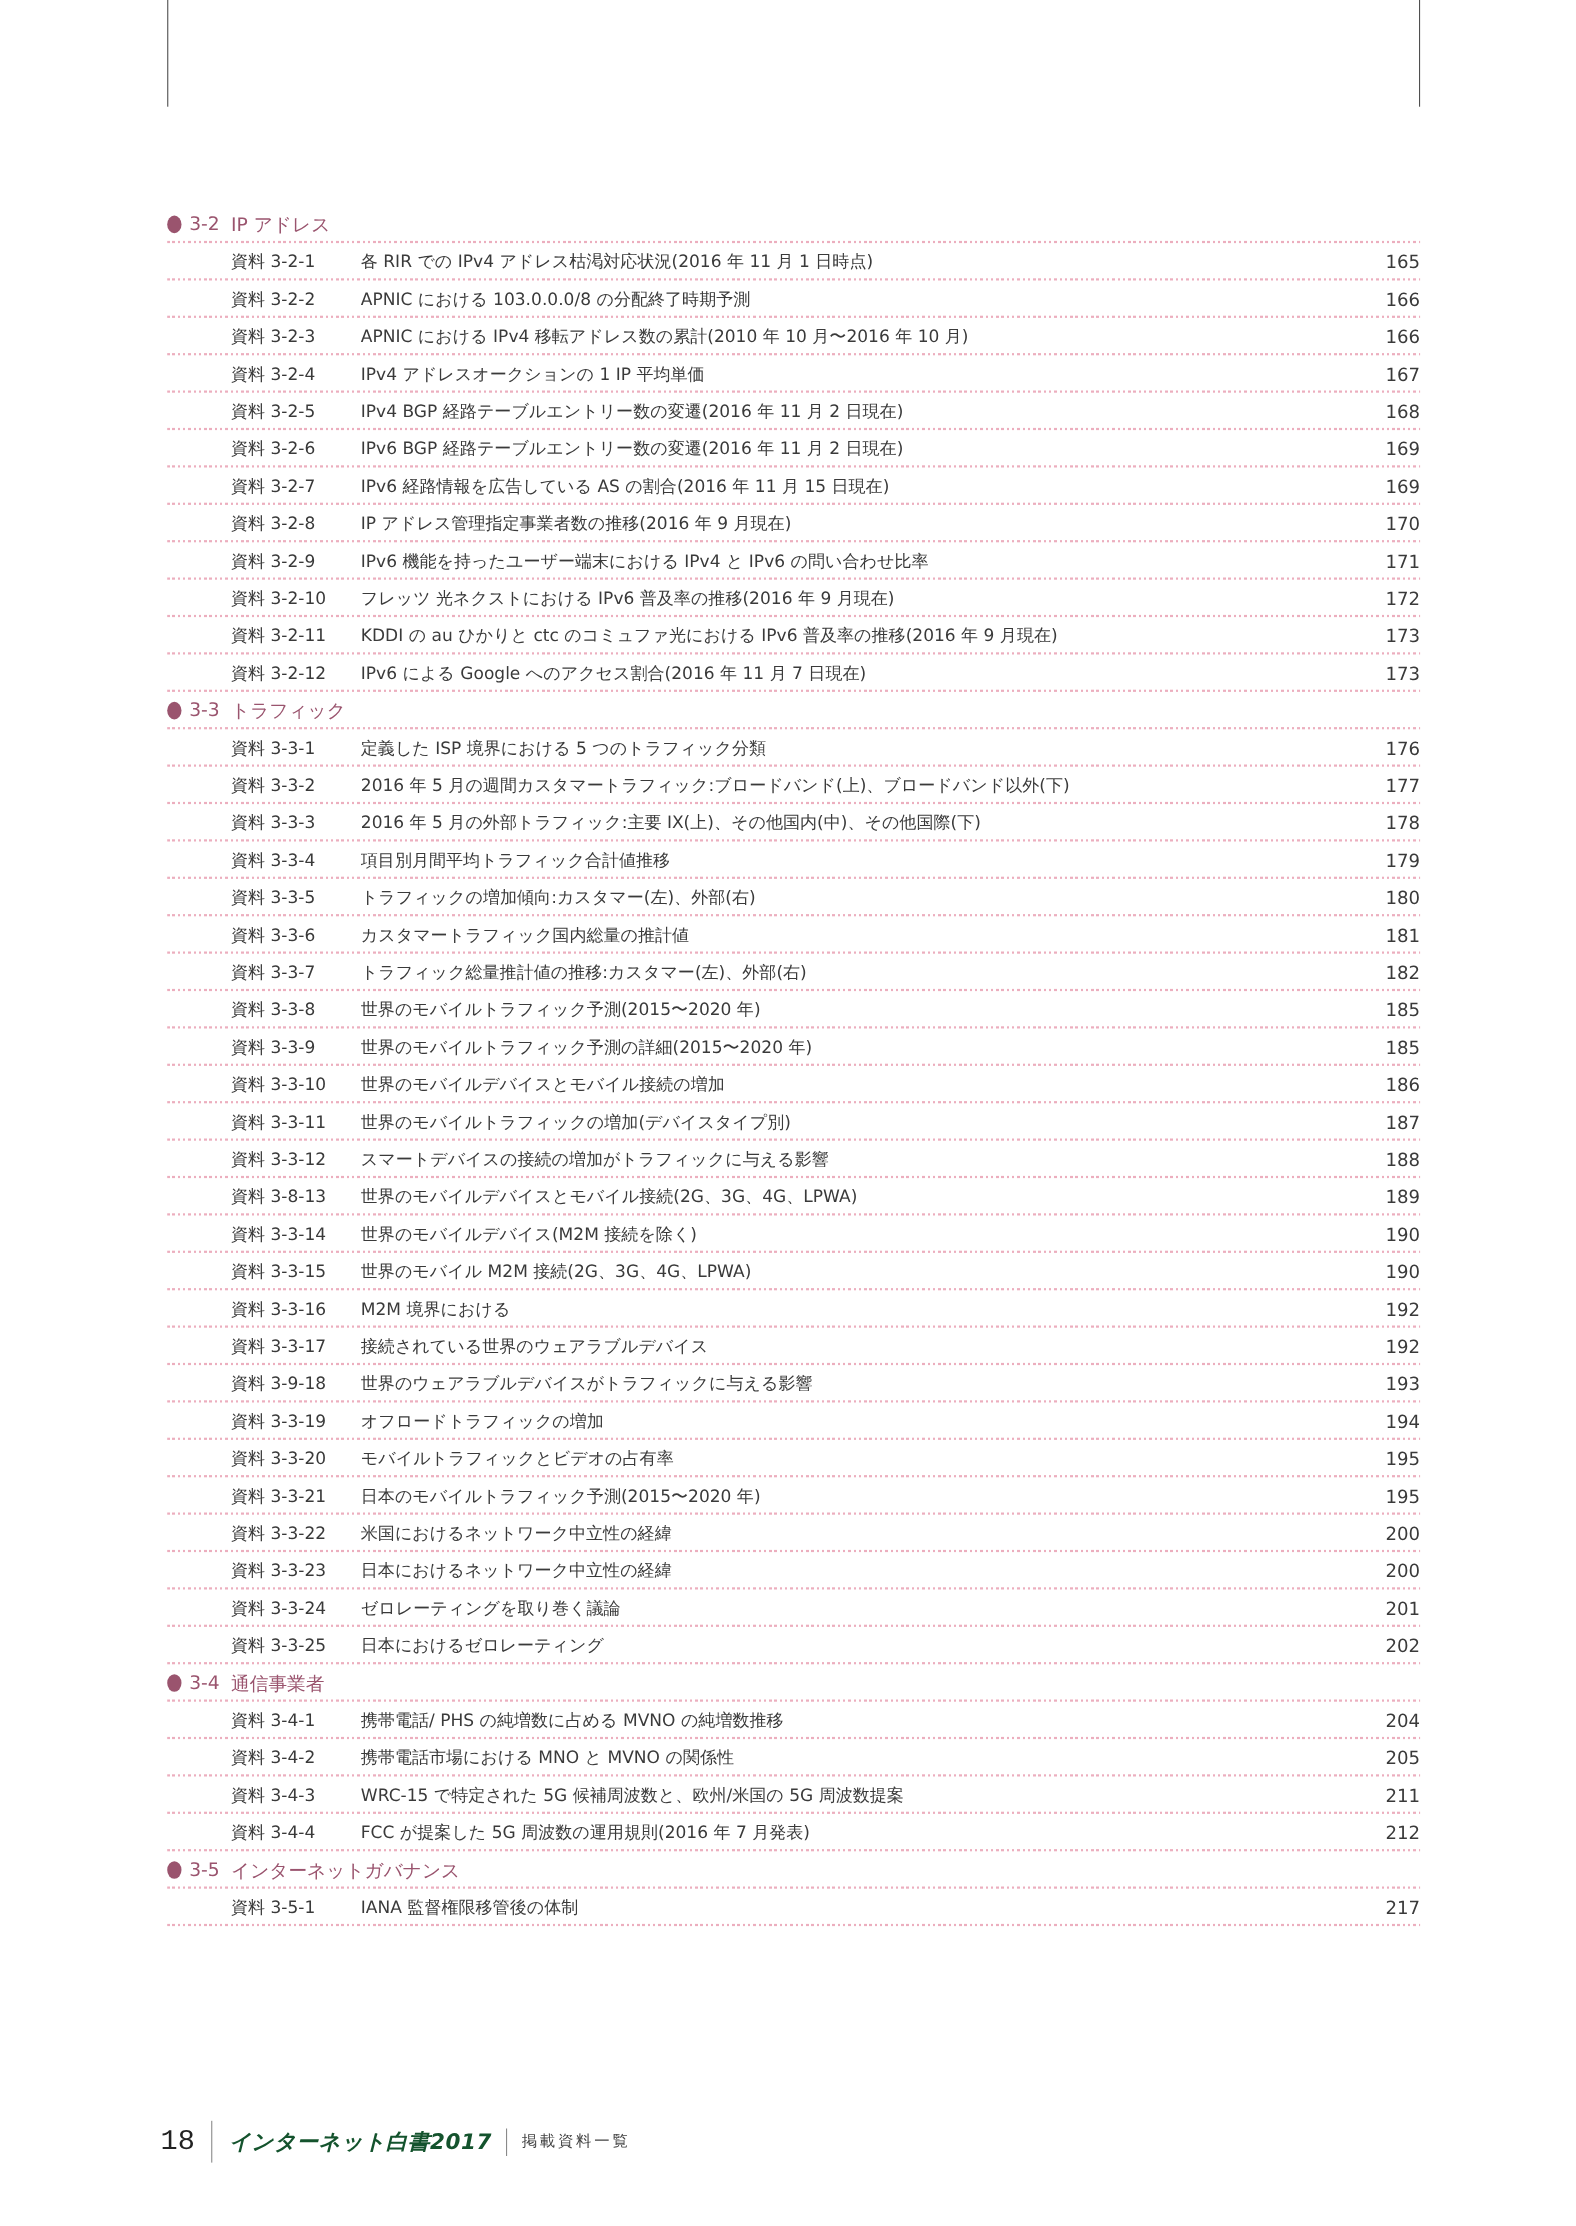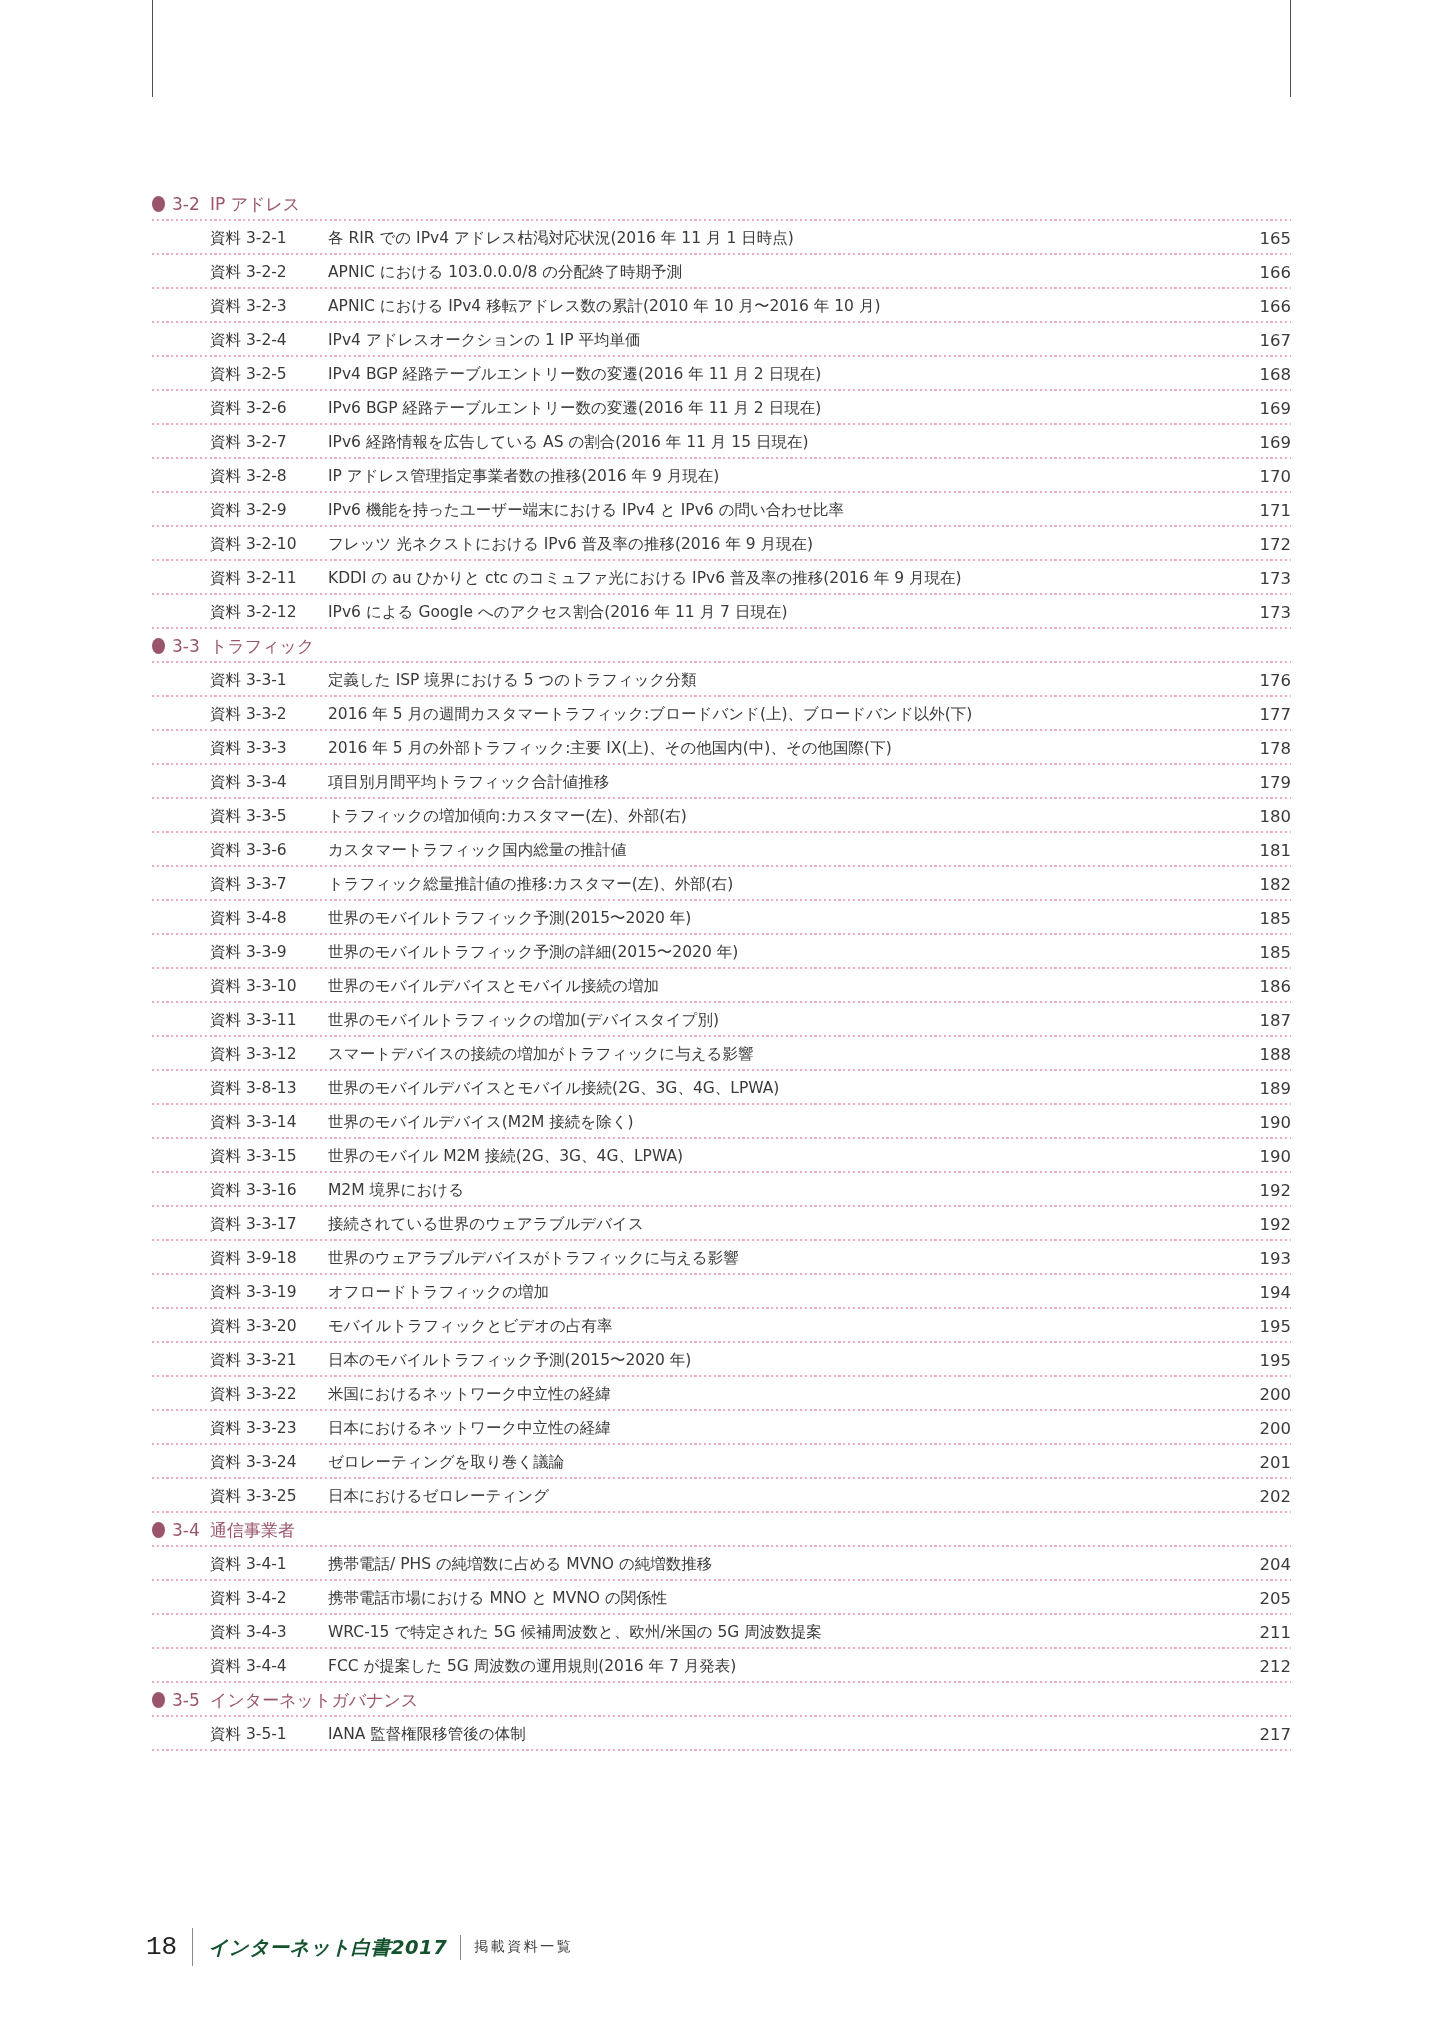--- a/index.html
+++ b/index.html
@@ -171,21 +171,21 @@
     <span class="row-page">181</span>
   </div>
 
   <div class="line row">
     <span class="row-label">資料 3-3-7</span>
     <span class="row-title">トラフィック総量推計値の推移:カスタマー(左)、外部(右)</span>
     <span class="row-page">182</span>
   </div>
 
   <div class="line row">
-    <span class="row-label">資料 3-4-8</span>
+    <span class="row-label">資料 3-3-8</span>
     <span class="row-title">世界のモバイルトラフィック予測(2015〜2020 年)</span>
     <span class="row-page">185</span>
   </div>
 
   <div class="line row">
     <span class="row-label">資料 3-3-9</span>
     <span class="row-title">世界のモバイルトラフィック予測の詳細(2015〜2020 年)</span>
     <span class="row-page">185</span>
   </div>
 

